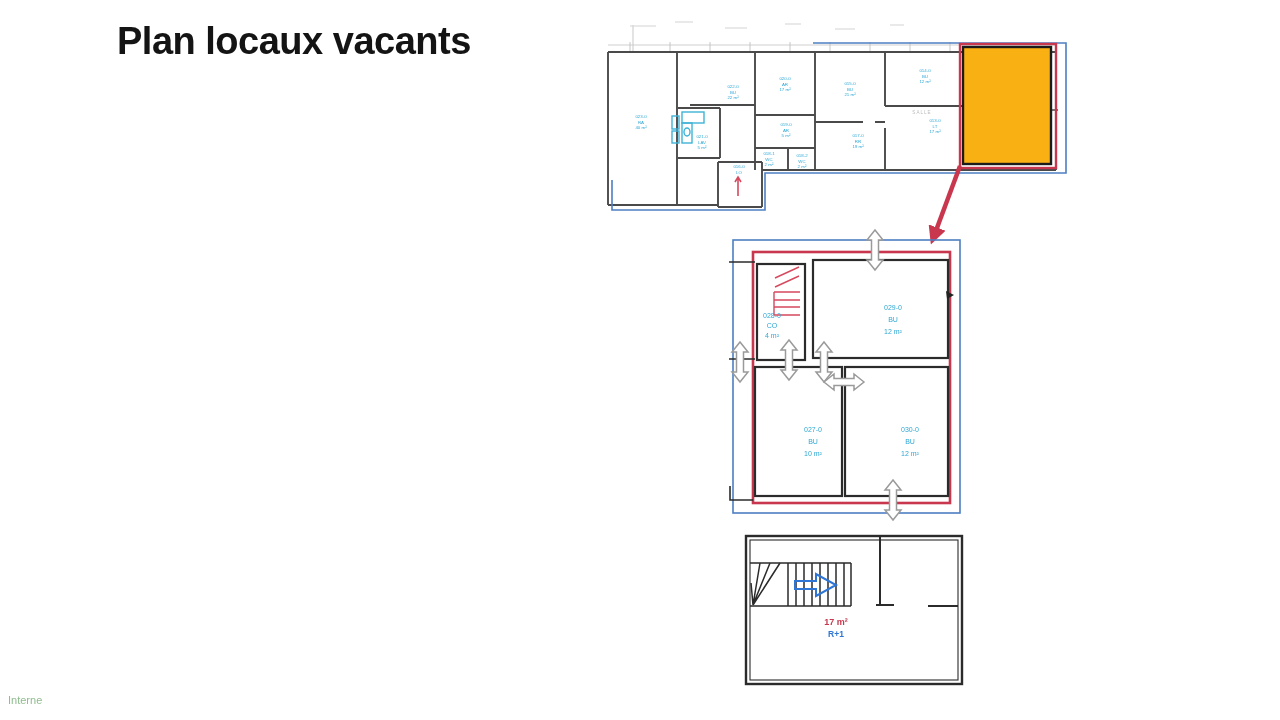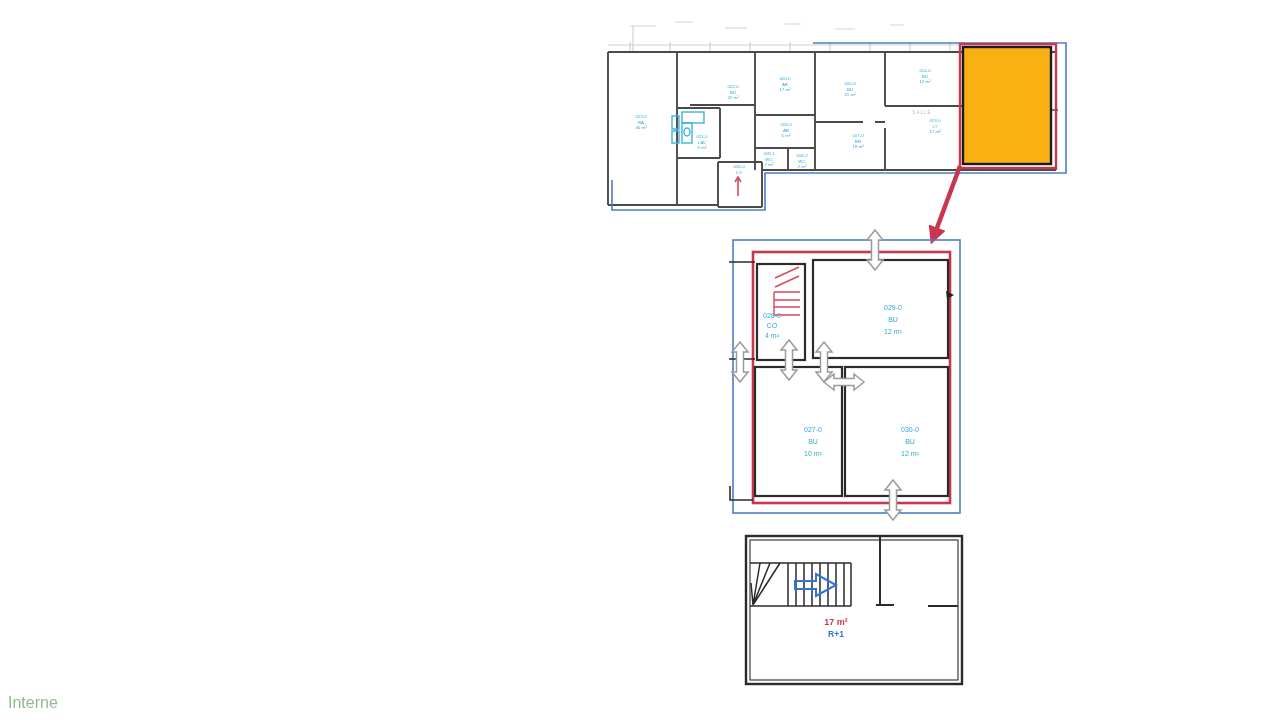--- a/index.html
+++ b/index.html
@@ -1,33 +1,34 @@
 <!DOCTYPE html>
 <html><head>
 <meta charset="utf-8">
 <style>
   html,body{margin:0;padding:0;background:#ffffff;}
   .slide{position:relative;width:1280px;height:720px;background:#ffffff;overflow:hidden;
          font-family:"Liberation Sans",sans-serif;}
   .slide-title{position:absolute;left:117px;top:20px;font-size:38px;font-weight:600;
                color:#141414;letter-spacing:-0.5px;}
-  .footer-tag{position:absolute;left:8px;top:694px;font-size:16px;color:#8fbc8f;}
+  .footer-tag{position:absolute;left:8px;top:694px;font-size:11px;color:#8fbc8f;}
   svg{position:absolute;}
   svg text{font-family:"Liberation Sans",sans-serif;}
   .lbl-s{font-size:4.4px;}
   .lbl-faint{font-size:4.6px;fill:#bcbcbc;letter-spacing:1px;}
   .lbl-m{font-size:7px;}
   .lbl-area{font-size:9px;font-weight:bold;}
   .lbl-level{font-size:8.5px;font-weight:bold;}
 </style>
 </head>
 <body>
 
 <div class="slide">
 
+  <div class="slide-title">Plan locaux vacants</div>
 
   <svg style="left:600px;top:10px" width="470" height="208" viewBox="0 0 470 208">
 
     <g stroke="#e2e2e2" stroke-width="1.4" fill="none">
       <path d="M30,16 h26 M75,12 h18 M125,18 h22 M185,14 h16 M235,19 h20 M290,15 h14"></path>
       <path d="M33,15 V42" stroke="#d8d8d8"></path>
     </g>
 
     <g stroke="#c9c9c9" stroke-width="0.9" fill="none">
       <path d="M8,35 H456"></path>

